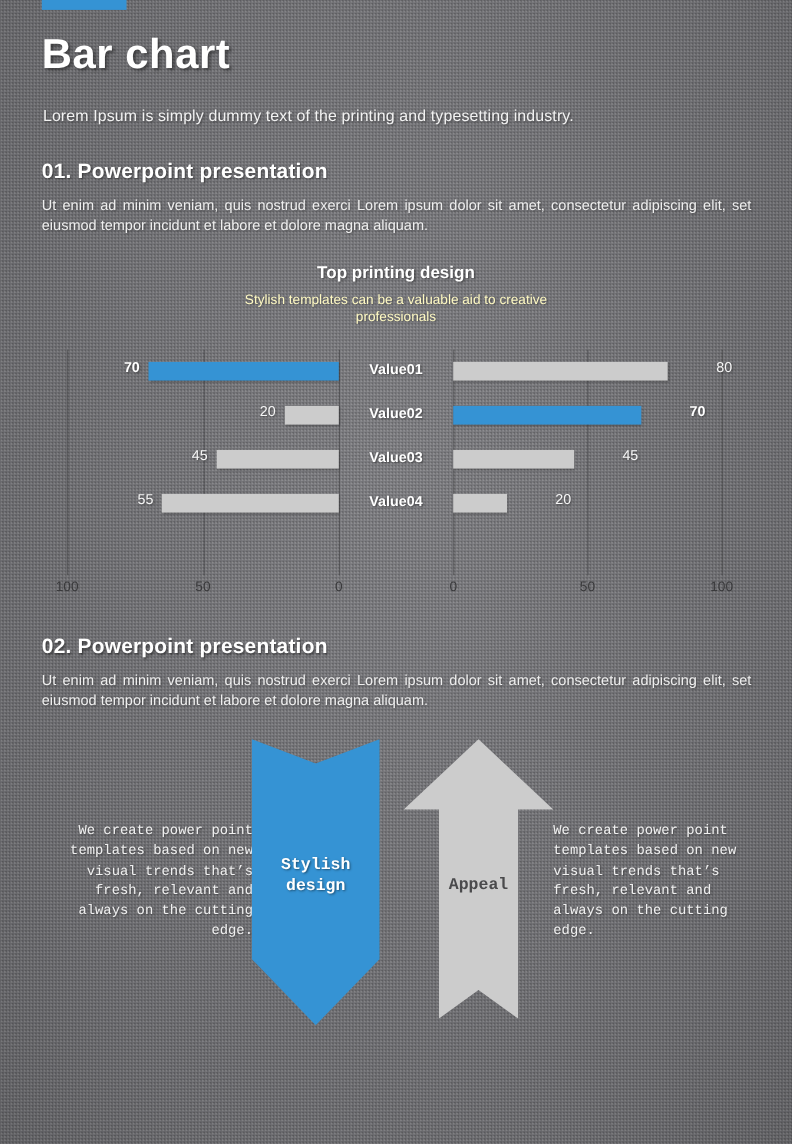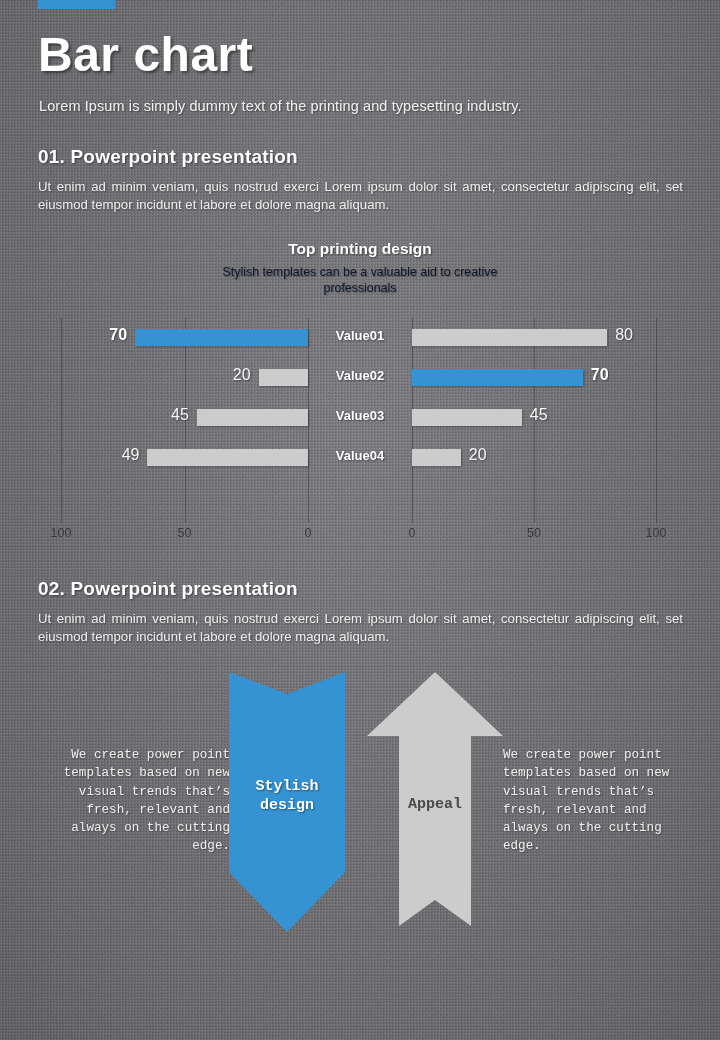--- a/index.html
+++ b/index.html
@@ -36,21 +36,21 @@
   }
   .layer { position: relative; z-index: 2; }
 
   
   #accent-bar {
     position: absolute; left: 38px; top: 0; width: 77px; height: 9px;
     background: #3593d4; z-index: 3;
   }
   #page-title {
     position: absolute; left: 38px; top: 31px;
-    font-size: 48px; font-weight: bold; letter-spacing: .5px;
+    font-size: 38px; font-weight: bold; letter-spacing: .5px;
     line-height: 1; color: #ffffff;
     text-shadow: 2px 2px 3px rgba(0,0,0,.45);
     font-stretch: condensed;
   }
   #page-subtitle {
     position: absolute; left: 39px; top: 98px;
     font-size: 14.5px; color: #f2f2f2; letter-spacing: .1px;
     text-shadow: 1px 1px 2px rgba(0,0,0,.4);
   }
 
@@ -72,21 +72,21 @@
   #section-02-heading { top: 578px; }
   #section-02-body    { top: 610px; }
 
   
   #chart-block { position: absolute; left: 0; top: 236px; width: 720px; height: 320px; }
   #chart-title {
     text-align: center; font-size: 15.5px; font-weight: bold; color: #ffffff;
     text-shadow: 1px 1px 2px rgba(0,0,0,.45); margin: 0; padding-top: 4px;
   }
   #chart-subtitle {
-    text-align: center; font-size: 12.4px; color: #0f172a; line-height: 1.3;
+    text-align: center; font-size: 12.4px; color: #fef9c3; line-height: 1.3;
     width: 330px; margin: 6px auto 0; text-shadow: 1px 1px 2px rgba(0,0,0,.35);
   }
 
   #plot-area { position: relative; margin-top: 22px; height: 235px; }
 
   .gridline { position: absolute; top: 0; width: 1px; height: 205px; background: rgba(60,60,62,.55); }
 
   .bar-row { position: absolute; left: 0; width: 720px; height: 40px; }
   .half { position: absolute; top: 0; height: 40px; }
   .half.left  { left: 0;   width: 308px; }
@@ -95,22 +95,22 @@
   .bar {
     position: absolute; top: 11px; height: 17px;
     background: #cccccc;
     box-shadow: 1px 1px 2px rgba(0,0,0,.28);
   }
   .bar.highlight { background: #3593d4; }
   .bar.l { right: 0; }
   .bar.r { left: 0; }
 
   .bar-value {
-    position: absolute; top: 8px; font-size: 16px; color: #f5f5f5;
-    text-shadow: 1px 1px 2px rgba(0,0,0,.4); white-space: nowrap;
+    position: absolute; top: 8px; font-size: 13px; color: #f5f5f5;
+    text-shadow: 1px 1px 2px rgba(0,0,0,.4); white-space: nowrap; margin-left: 36px;
   }
   .bar-value.highlight { font-weight: bold; color: #ffffff; }
   .bar-value.l { text-align: right; }
   .bar-value.r { text-align: left; }
 
   .row-label {
     position: absolute; left: 308px; width: 104px; top: 10px;
     text-align: center; font-size: 13px; font-weight: bold; color: #ffffff;
     text-shadow: 1px 1px 2px rgba(0,0,0,.45);
   }
@@ -198,21 +198,21 @@
           </div>
           <div class="row-label">Value03</div>
           <div class="half right">
             <div class="bar r" style="width: 109.8px;"></div>
             <div class="bar-value r" style="left: 117.8px;">45</div>
           </div>
         </div>
         <div class="bar-row" style="top: 120px;">
           <div class="half left">
             <div class="bar l" style="width: 160.55px;"></div>
-            <div class="bar-value l" style="right: 168.55px;">49</div>
+            <div class="bar-value l" style="right: 168.55px;">55</div>
           </div>
           <div class="row-label">Value04</div>
           <div class="half right">
             <div class="bar r" style="width: 48.8px;"></div>
             <div class="bar-value r" style="left: 56.8px;">20</div>
           </div>
         </div>
         <div class="axis-tick" style="left: 61px;">100</div>
         <div class="axis-tick" style="left: 184.5px;">50</div>
         <div class="axis-tick" style="left: 308px;">0</div>

